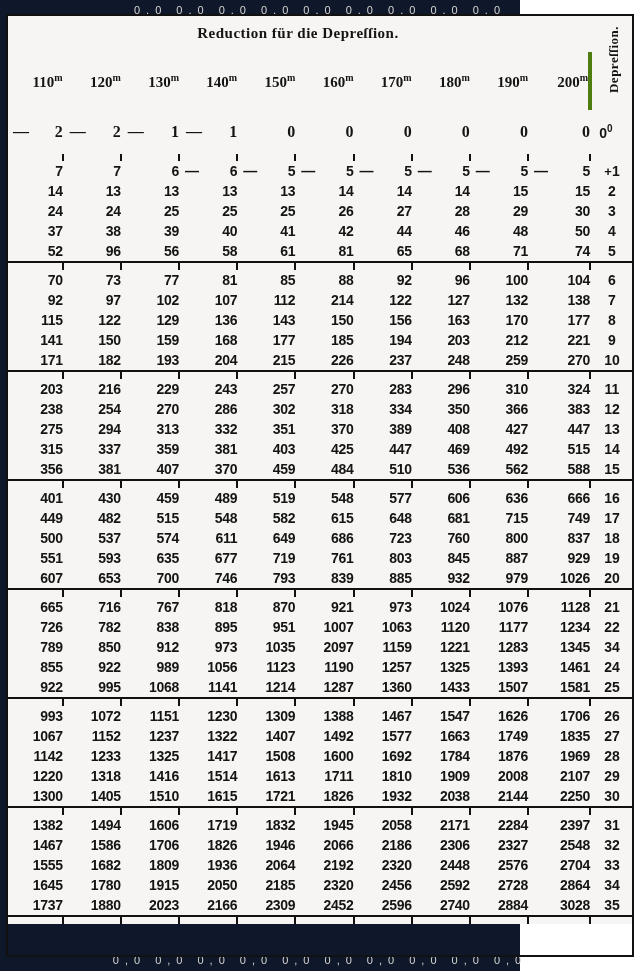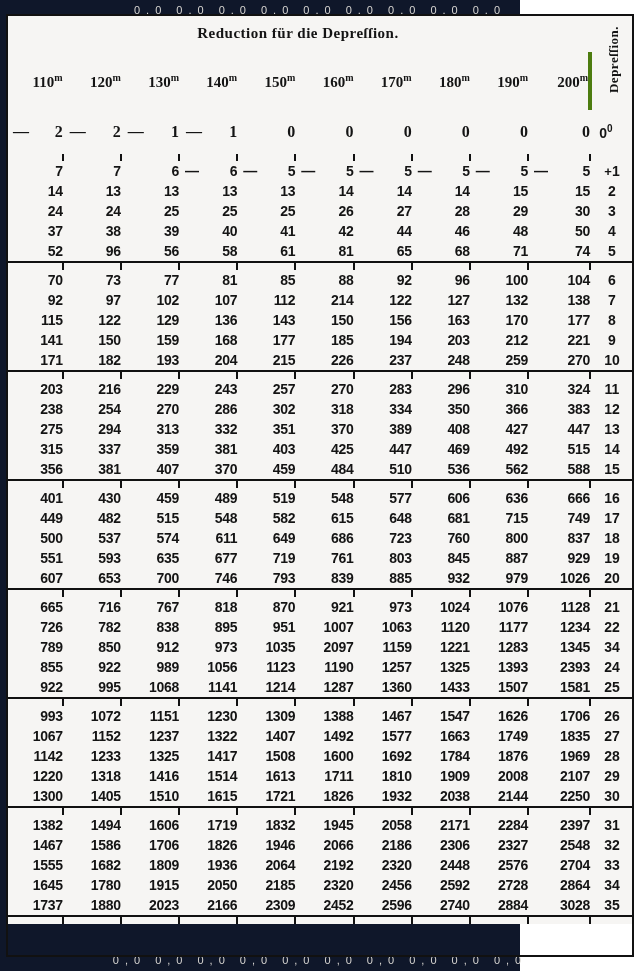--- a/index.html
+++ b/index.html
@@ -571,21 +571,21 @@
         <tr>
           <td class="datacell"><span>855</span></td>
           <td class="datacell"><span>922</span></td>
           <td class="datacell"><span>989</span></td>
           <td class="datacell"><span>1056</span></td>
           <td class="datacell"><span>1123</span></td>
           <td class="datacell"><span>1190</span></td>
           <td class="datacell"><span>1257</span></td>
           <td class="datacell"><span>1325</span></td>
           <td class="datacell"><span>1393</span></td>
-          <td class="datacell"><span>2393</span></td>
+          <td class="datacell"><span>1461</span></td>
           <td class="depcell"><span>24</span></td>
         </tr>
         <tr class="blockend">
           <td class="datacell"><span>922</span></td>
           <td class="datacell"><span>995</span></td>
           <td class="datacell"><span>1068</span></td>
           <td class="datacell"><span>1141</span></td>
           <td class="datacell"><span>1214</span></td>
           <td class="datacell"><span>1287</span></td>
           <td class="datacell"><span>1360</span></td>

